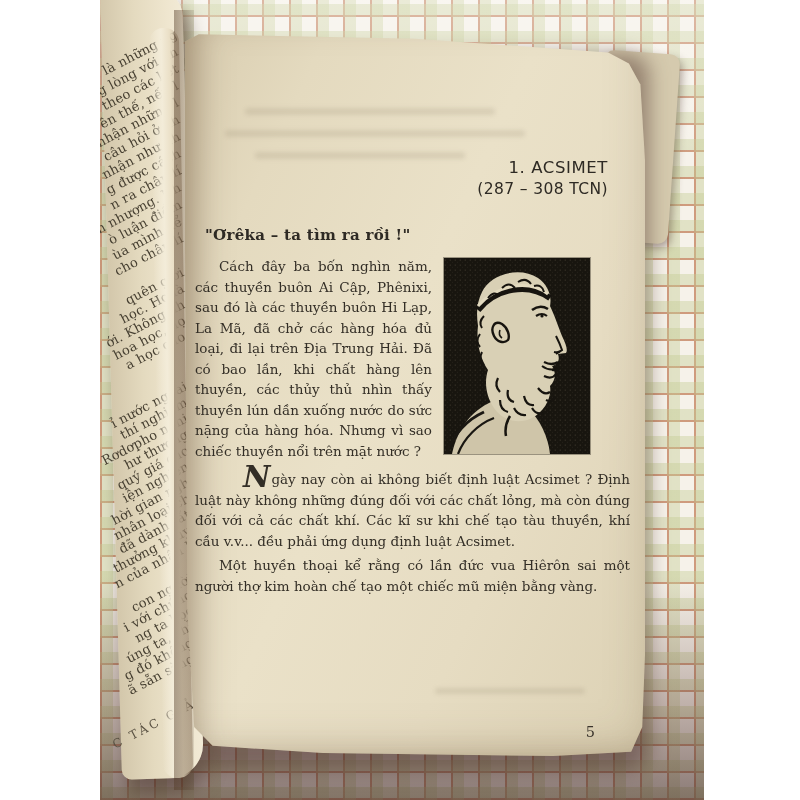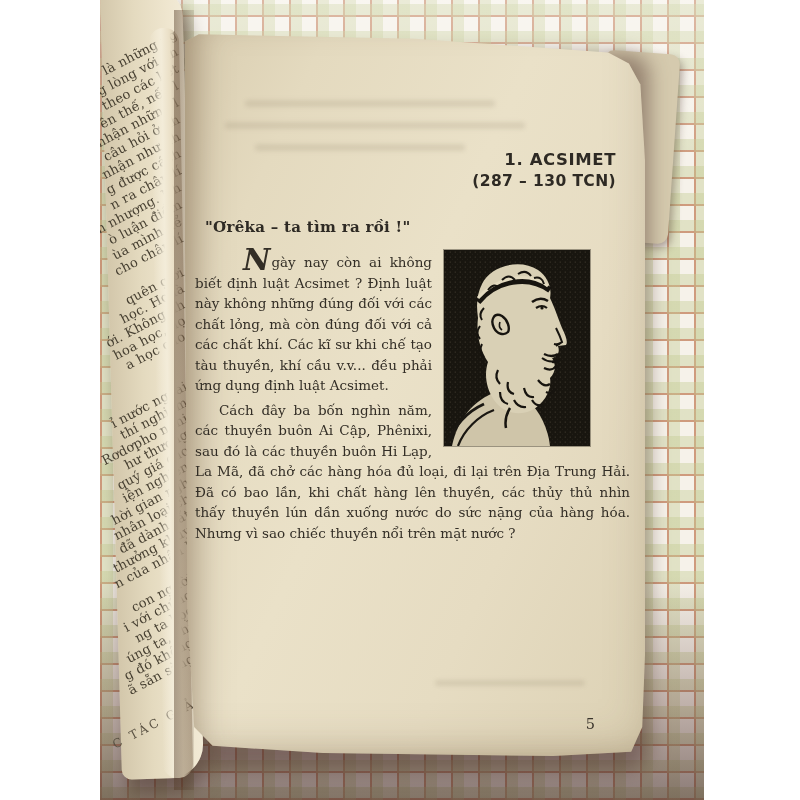--- a/index.html
+++ b/index.html
@@ -39,22 +39,22 @@
   .page-shadow{position:absolute;left:92px;top:46px;width:452px;height:716px;z-index:2;
     background:rgba(68,41,33,.45);filter:blur(10px);transform:translate(5px,8px);border-radius:20px;}
   .right-page{position:absolute;left:85px;top:30px;width:460px;height:726px;z-index:6;
     background:linear-gradient(115deg,#d9cdb0 0%,#e4dabf 18%,#eae1c8 45%,#e6dcc2 70%,#dcd1b4 100%);
     box-shadow:inset 26px 0 36px -18px rgba(95,70,45,.5),
                inset -14px -24px 48px -24px rgba(110,85,55,.35);
     clip-path:polygon(0% 1.6%,3% .6%,50% 1.2%,92% 3.1%,96.5% 4.6%,99% 7.5%,100% 18%,100% 86%,
                99.4% 96%,97% 99.4%,80% 100%,30% 99.6%,6% 98.6%,2% 96%,.5% 80%,0% 30%);}
   .content{position:relative;height:100%;padding:0 15px 0 10px;box-sizing:border-box;color:#332e26;}
   .ghost{position:absolute;background:rgba(130,118,96,.16);filter:blur(2px);border-radius:4px;}
-  .title-block{margin:8px;padding-top:112px;text-align:right;padding-right:6px;
-    font-family:"DejaVu Sans", sans-serif;font-weight:bold;color:#2e2a24;}
+  .title-block{margin:16px;padding-top:112px;text-align:right;padding-right:6px;
+    font-family:"DejaVu Sans", sans-serif;font-weight:normal;color:#2e2a24;}
   .title-line1{font-size:16.5px;letter-spacing:.6px;}
   .title-line2{font-size:15.5px;margin-top:3px;letter-spacing:.4px;}
   .quote{margin:28px 0 0 10px;font-weight:bold;font-size:15px;letter-spacing:.3px;color:#2e2a24;}
   .body{margin-top:12px;font-size:13.5px;line-height:20.5px;text-align:justify;}
   .body p{margin:0 0 4px 0;text-indent:24px;}
   .portrait{float:right;width:146px;height:196px;margin:2px 40px 8px 12px;
     background:#18150f;box-shadow:0 0 0 1px rgba(40,35,25,.4);}
   .dropcap{display:inline-block;font-size:30px;line-height:18px;font-style:italic;font-weight:bold;
     position:relative;top:3px;margin-right:1px;}
   .page-num{position:absolute;right:50px;bottom:32px;font-size:14.5px;color:#3a342c;}
@@ -117,21 +117,21 @@
 
     <div class="right-page">
       <div class="content">
         <div class="ghost" style="left:60px;top:62px;width:250px;height:7px"></div>
         <div class="ghost" style="left:40px;top:84px;width:300px;height:7px"></div>
         <div class="ghost" style="left:70px;top:106px;width:210px;height:7px"></div>
         <div class="ghost" style="left:250px;top:642px;width:150px;height:6px"></div>
 
         <div class="title-block">
           <div class="title-line1">1. ACSIMET</div>
-          <div class="title-line2">(287 – 130 TCN)</div>
+          <div class="title-line2">(287 – 308 TCN)</div>
         </div>
 
         <div class="quote">"Ơrêka – ta tìm ra rồi !"</div>
 
         <div class="body">
           <div class="portrait">
             <svg width="146" height="196" viewBox="0 0 146 196" xmlns="http://www.w3.org/2000/svg" aria-hidden="true">
               <defs>
                 <pattern id="spk" width="5" height="5" patternUnits="userSpaceOnUse">
                   <rect width="5" height="5" fill="#18150f"></rect>
@@ -168,22 +168,23 @@
               <path d="M80,138 q2,10 10,9" stroke="#17140f" stroke-width="2.2" fill="none"></path>
               <path d="M94,130 q6,8 12,4" stroke="#17140f" stroke-width="2.2" fill="none"></path>
               <path d="M100,118 q8,4 12,-2" stroke="#17140f" stroke-width="2.2" fill="none"></path>
               <path d="M70,150 q4,8 12,7" stroke="#17140f" stroke-width="2.2" fill="none"></path>
               <path d="M56,142 q0,10 8,12" stroke="#17140f" stroke-width="2.2" fill="none"></path>
               <path d="M88,150 q4,7 11,5" stroke="#17140f" stroke-width="2.2" fill="none"></path>
               <path d="M102,142 q6,3 9,-3" stroke="#17140f" stroke-width="2.2" fill="none"></path>
               <path d="M66,158 q-6,10 -4,20" stroke="#17140f" stroke-width="2.5" fill="none"></path>
             </svg>
           </div>
+          <p>Cách đây ba bốn nghìn năm, các thuyền buôn Ai Cập, Phênixi, sau đó là các thuyền buôn Hi Lạp, La Mã, đã chở các hàng hóa đủ loại, đi lại trên Địa Trung Hải. Đã có bao lần, khi chất hàng lên thuyền, các thủy thủ nhìn thấy thuyền lún dần xuống nước do sức nặng của hàng hóa. Nhưng vì sao chiếc thuyền nổi trên mặt nước ?</p>
           <p><span class="dropcap">N</span><span>gày nay còn ai không biết định luật Acsimet ? Định luật này không những đúng đối với các chất lỏng, mà còn đúng đối với cả các chất khí. Các kĩ sư khi chế tạo tàu thuyền, khí cầu v.v... đều phải ứng dụng định luật Acsimet.</span></p>
-          <p>Cách đây ba bốn nghìn năm, các thuyền buôn Ai Cập, Phênixi, sau đó là các thuyền buôn Hi Lạp, La Mã, đã chở các hàng hóa đủ loại, đi lại trên Địa Trung Hải. Đã có bao lần, khi chất hàng lên thuyền, các thủy thủ nhìn thấy thuyền lún dần xuống nước do sức nặng của hàng hóa. Nhưng vì sao chiếc thuyền nổi trên mặt nước ?</p>
+          <p>Một huyền thoại kể rằng có lần đức vua Hiêrôn sai một người thợ kim hoàn chế tạo một chiếc mũ miện bằng vàng.</p>
         </div>
 
         <div class="page-num">5</div>
       </div>
     </div>
 
   </div>
 </div>
 
 </body></html>

